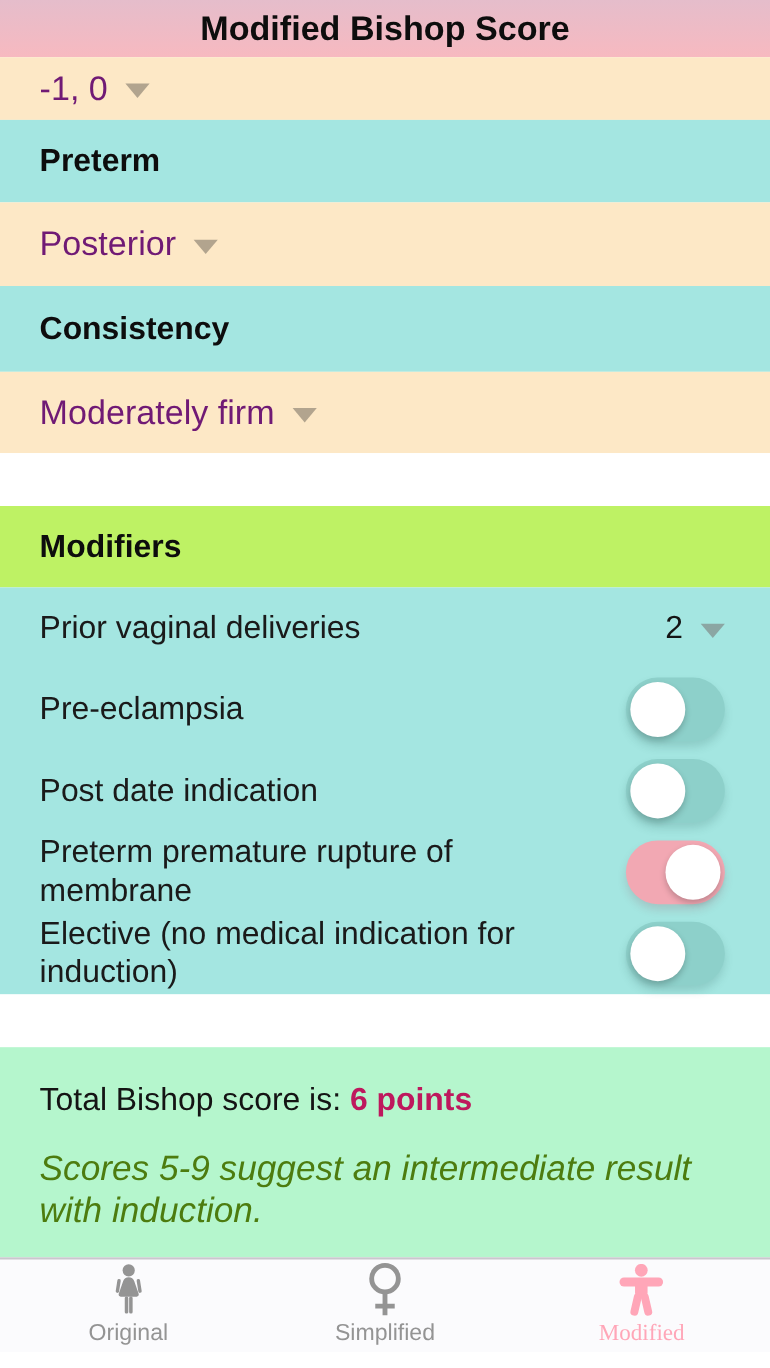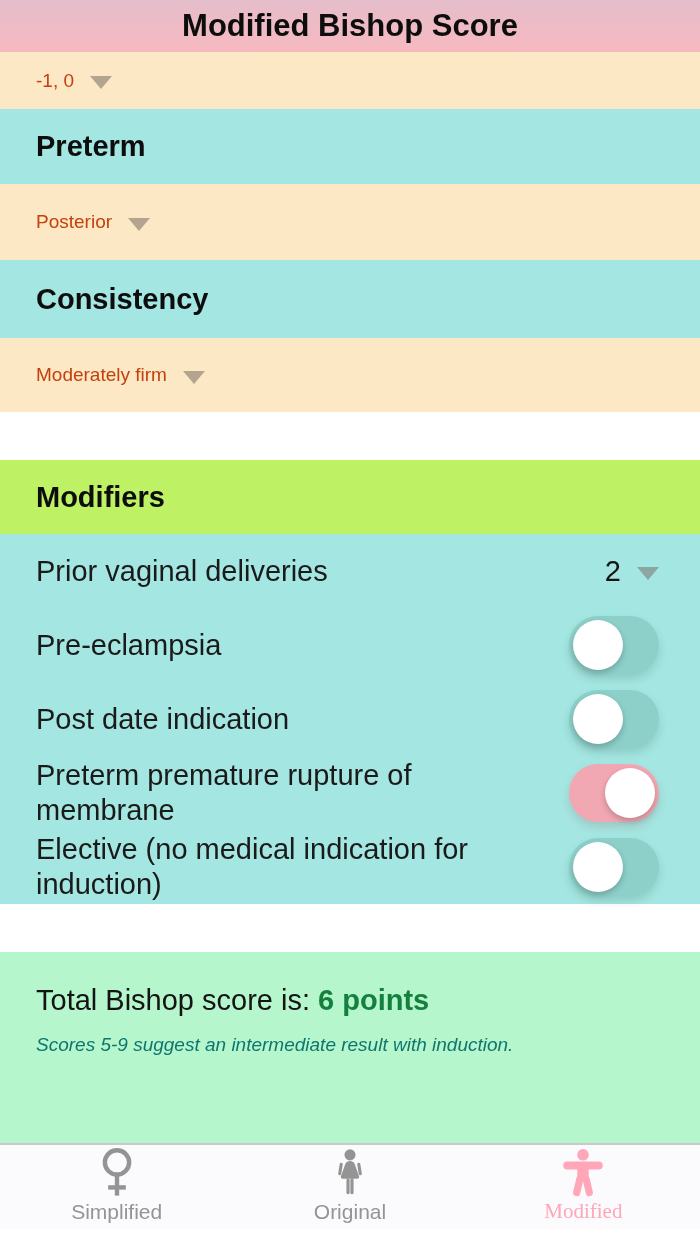--- a/index.html
+++ b/index.html
@@ -15,21 +15,21 @@
     display:flex; align-items:center; justify-content:center;
   }
   .app-title { font-size:31px; font-weight:700; color:#0d0d0d; }
 
   
   .row { display:flex; align-items:center; padding:0 30px 0 36px; }
   .peach { background:#fde8c6; }
   .teal  { background:#a4e6e1; }
   .green-hdr { background:#bef264; }
   .h57{height:57px;} .h75{height:75px;} .h76{height:76px;} .h73{height:78px;} .h74{height:74px;}
-  .row-label { font-size:19px; color:#c2410c; }
+  .row-label { font-size:31px; color:#701a75; }
   .section-label { font-size:29px; font-weight:700; color:#0d0d0d; }
 
   .chevron {
     width:0; height:0; border-left:11px solid transparent; border-right:11px solid transparent;
     border-top:13px solid #b2a48e; margin-left:16px; margin-top:4px;
   }
   .chevron.on-teal { border-top-color:#8ba6a3; }
 
   .separator { height:48px; background:#ffffff; }
 
@@ -48,22 +48,22 @@
   .toggle .knob {
     position:absolute; top:4px; left:4px; width:50px; height:50px; border-radius:50%;
     background:#ffffff; box-shadow:0 3px 6px rgba(0,0,0,0.22);
   }
   .toggle.on { background:#f2a8b3; box-shadow:0 5px 8px rgba(150,60,75,0.18); }
   .toggle.on .knob { left:auto; right:4px; }
 
   
   .result { height:191px; background:#b5f6cd; padding:32px 36px 0 36px; }
   .result-line { font-size:29px; color:#141414; }
-  .result-line strong { font-weight:700; color:#15803d; }
-  .result-note { margin-top:17px; font-size:19px; font-style:italic; color:#0f766e; line-height:1.18; max-width:630px; }
+  .result-line strong { font-weight:700; color:#be185d; }
+  .result-note { margin-top:27px; font-size:32px; font-style:italic; color:#4d7c0f; line-height:1.18; max-width:630px; }
 
   
   .tabbar {
     height:86px; background:#fbfbfd; border-top:2px solid #c9c8cd; display:flex;
   }
   .tab {
     flex:1; display:flex; flex-direction:column; align-items:center; justify-content:flex-end;
     padding-bottom:5px; color:#949494; cursor:default;
   }
   .tab.selected { color:#ffa6b8;font-family:Liberation Serif, serif; }
@@ -149,46 +149,46 @@
   <div class="separator"></div>
 
   <div class="result">
     <div class="result-line">
       <span>Total Bishop score is: </span><strong>6 points</strong>
     </div>
     <div class="result-note">Scores 5-9 suggest an intermediate result with induction.</div>
   </div>
 
   <div class="tabbar">
-
-    <div class="tab">
-      <span class="icon">
-        <svg width="40" height="50" viewBox="0 0 40 52" fill="none" stroke="currentColor" stroke-width="4.6" xmlns="http://www.w3.org/2000/svg">
-          <circle cx="20" cy="15" r="12.6"></circle>
-          <line x1="20" y1="27.6" x2="20" y2="49.5"></line>
-          <line x1="10.8" y1="41" x2="29.2" y2="41"></line>
-        </svg>
-      </span>
-      <span class="tab-label">Simplified</span>
-    </div>
 
     <div class="tab">
       <span class="icon">
         <svg width="34" height="49" viewBox="0 0 36 52" fill="currentColor" xmlns="http://www.w3.org/2000/svg">
           <circle cx="18" cy="6.2" r="5.9"></circle>
           <path d="M18,12.8 c-2.7,0-4.5,1.5-5.3,3.8 L8.4,28.9 c-0.5,1.3,0.5,2.7,1.9,2.7 h15.4 c1.4,0,2.4-1.4,1.9-2.7 L23.3,16.6 C22.5,14.3,20.7,12.8,18,12.8 z"></path>
           <rect x="7.2" y="14.6" width="3.3" height="13.5" rx="1.65" transform="rotate(9 8.85 15.2)"></rect>
           <rect x="25.5" y="14.6" width="3.3" height="13.5" rx="1.65" transform="rotate(-9 27.15 15.2)"></rect>
           <rect x="14.2" y="31.4" width="3.4" height="16.5" rx="1.5"></rect>
           <rect x="18.4" y="31.4" width="3.4" height="16.5" rx="1.5"></rect>
         </svg>
       </span>
       <span class="tab-label">Original</span>
     </div>
 
+    <div class="tab">
+      <span class="icon">
+        <svg width="40" height="50" viewBox="0 0 40 52" fill="none" stroke="currentColor" stroke-width="4.6" xmlns="http://www.w3.org/2000/svg">
+          <circle cx="20" cy="15" r="12.6"></circle>
+          <line x1="20" y1="27.6" x2="20" y2="49.5"></line>
+          <line x1="10.8" y1="41" x2="29.2" y2="41"></line>
+        </svg>
+      </span>
+      <span class="tab-label">Simplified</span>
+    </div>
+
     <div class="tab selected">
       <span class="icon">
         <svg width="46" height="48" viewBox="0 0 46 48" fill="currentColor" xmlns="http://www.w3.org/2000/svg">
           <circle cx="23" cy="5.8" r="5.8"></circle>
           <rect x="3.2" y="12.4" width="39.6" height="8.2" rx="4.1"></rect>
           <rect x="17.3" y="13.2" width="11.4" height="17" rx="4.5"></rect>
           <rect x="16.8" y="26.5" width="7.2" height="21" rx="3.5" transform="rotate(13 20.4 27.5)"></rect>
           <rect x="22" y="26.5" width="7.2" height="21" rx="3.5" transform="rotate(-13 25.6 27.5)"></rect>
         </svg>
       </span>

